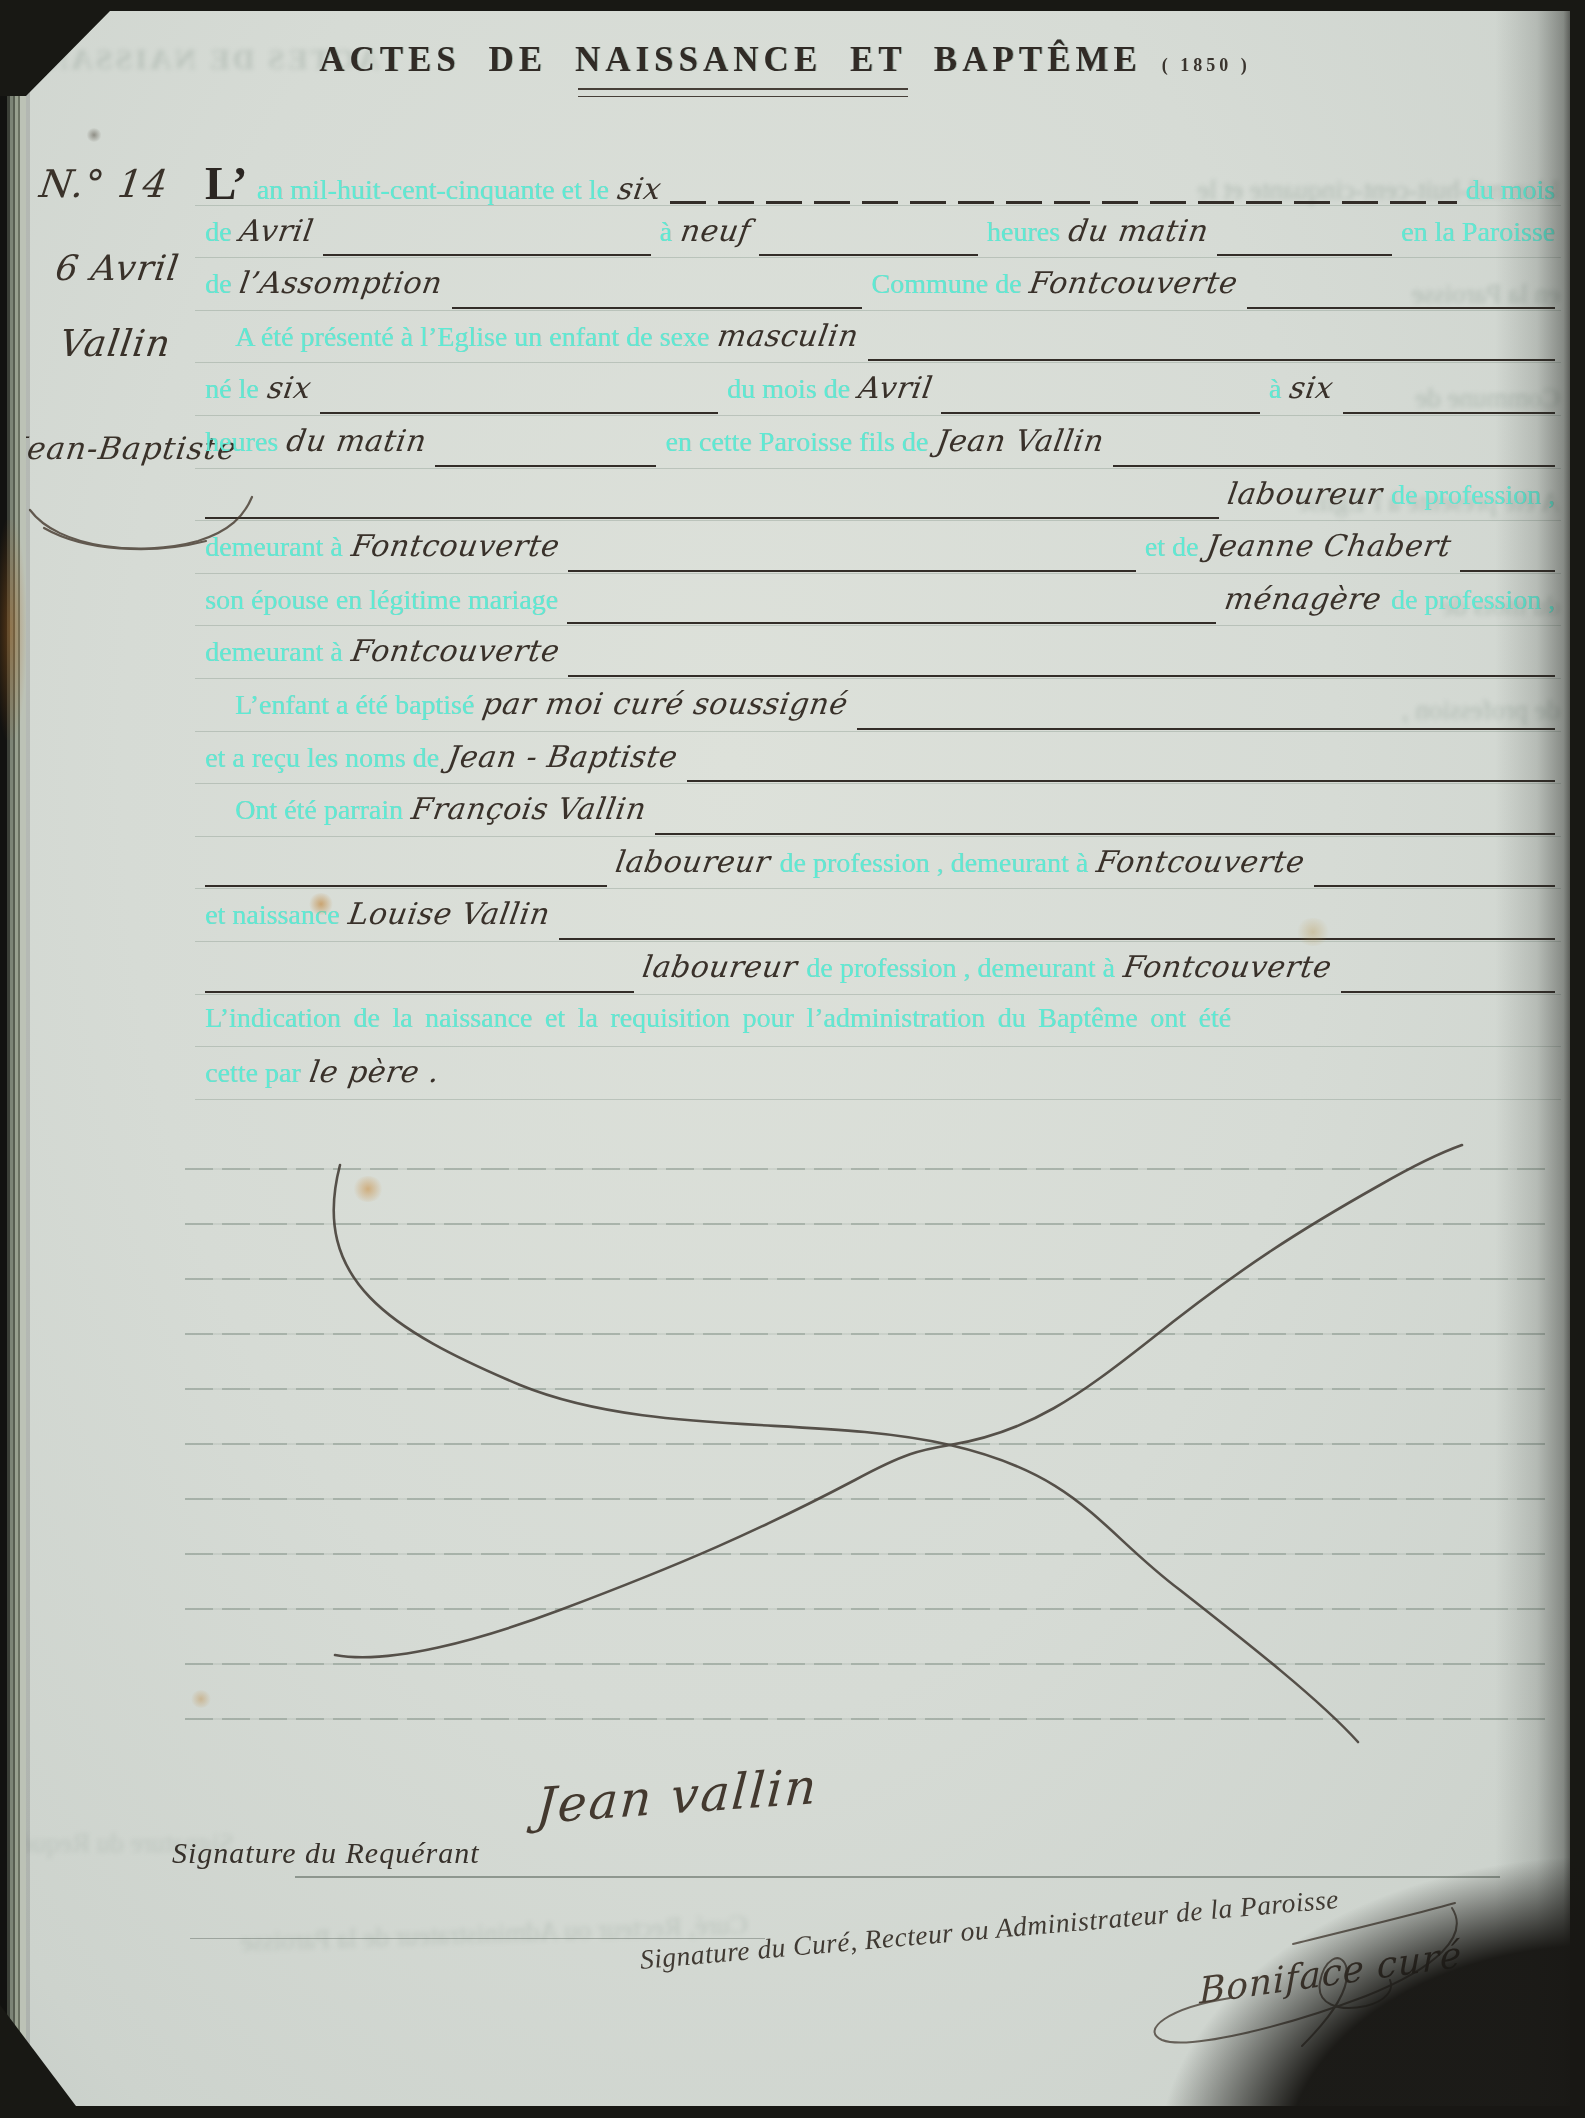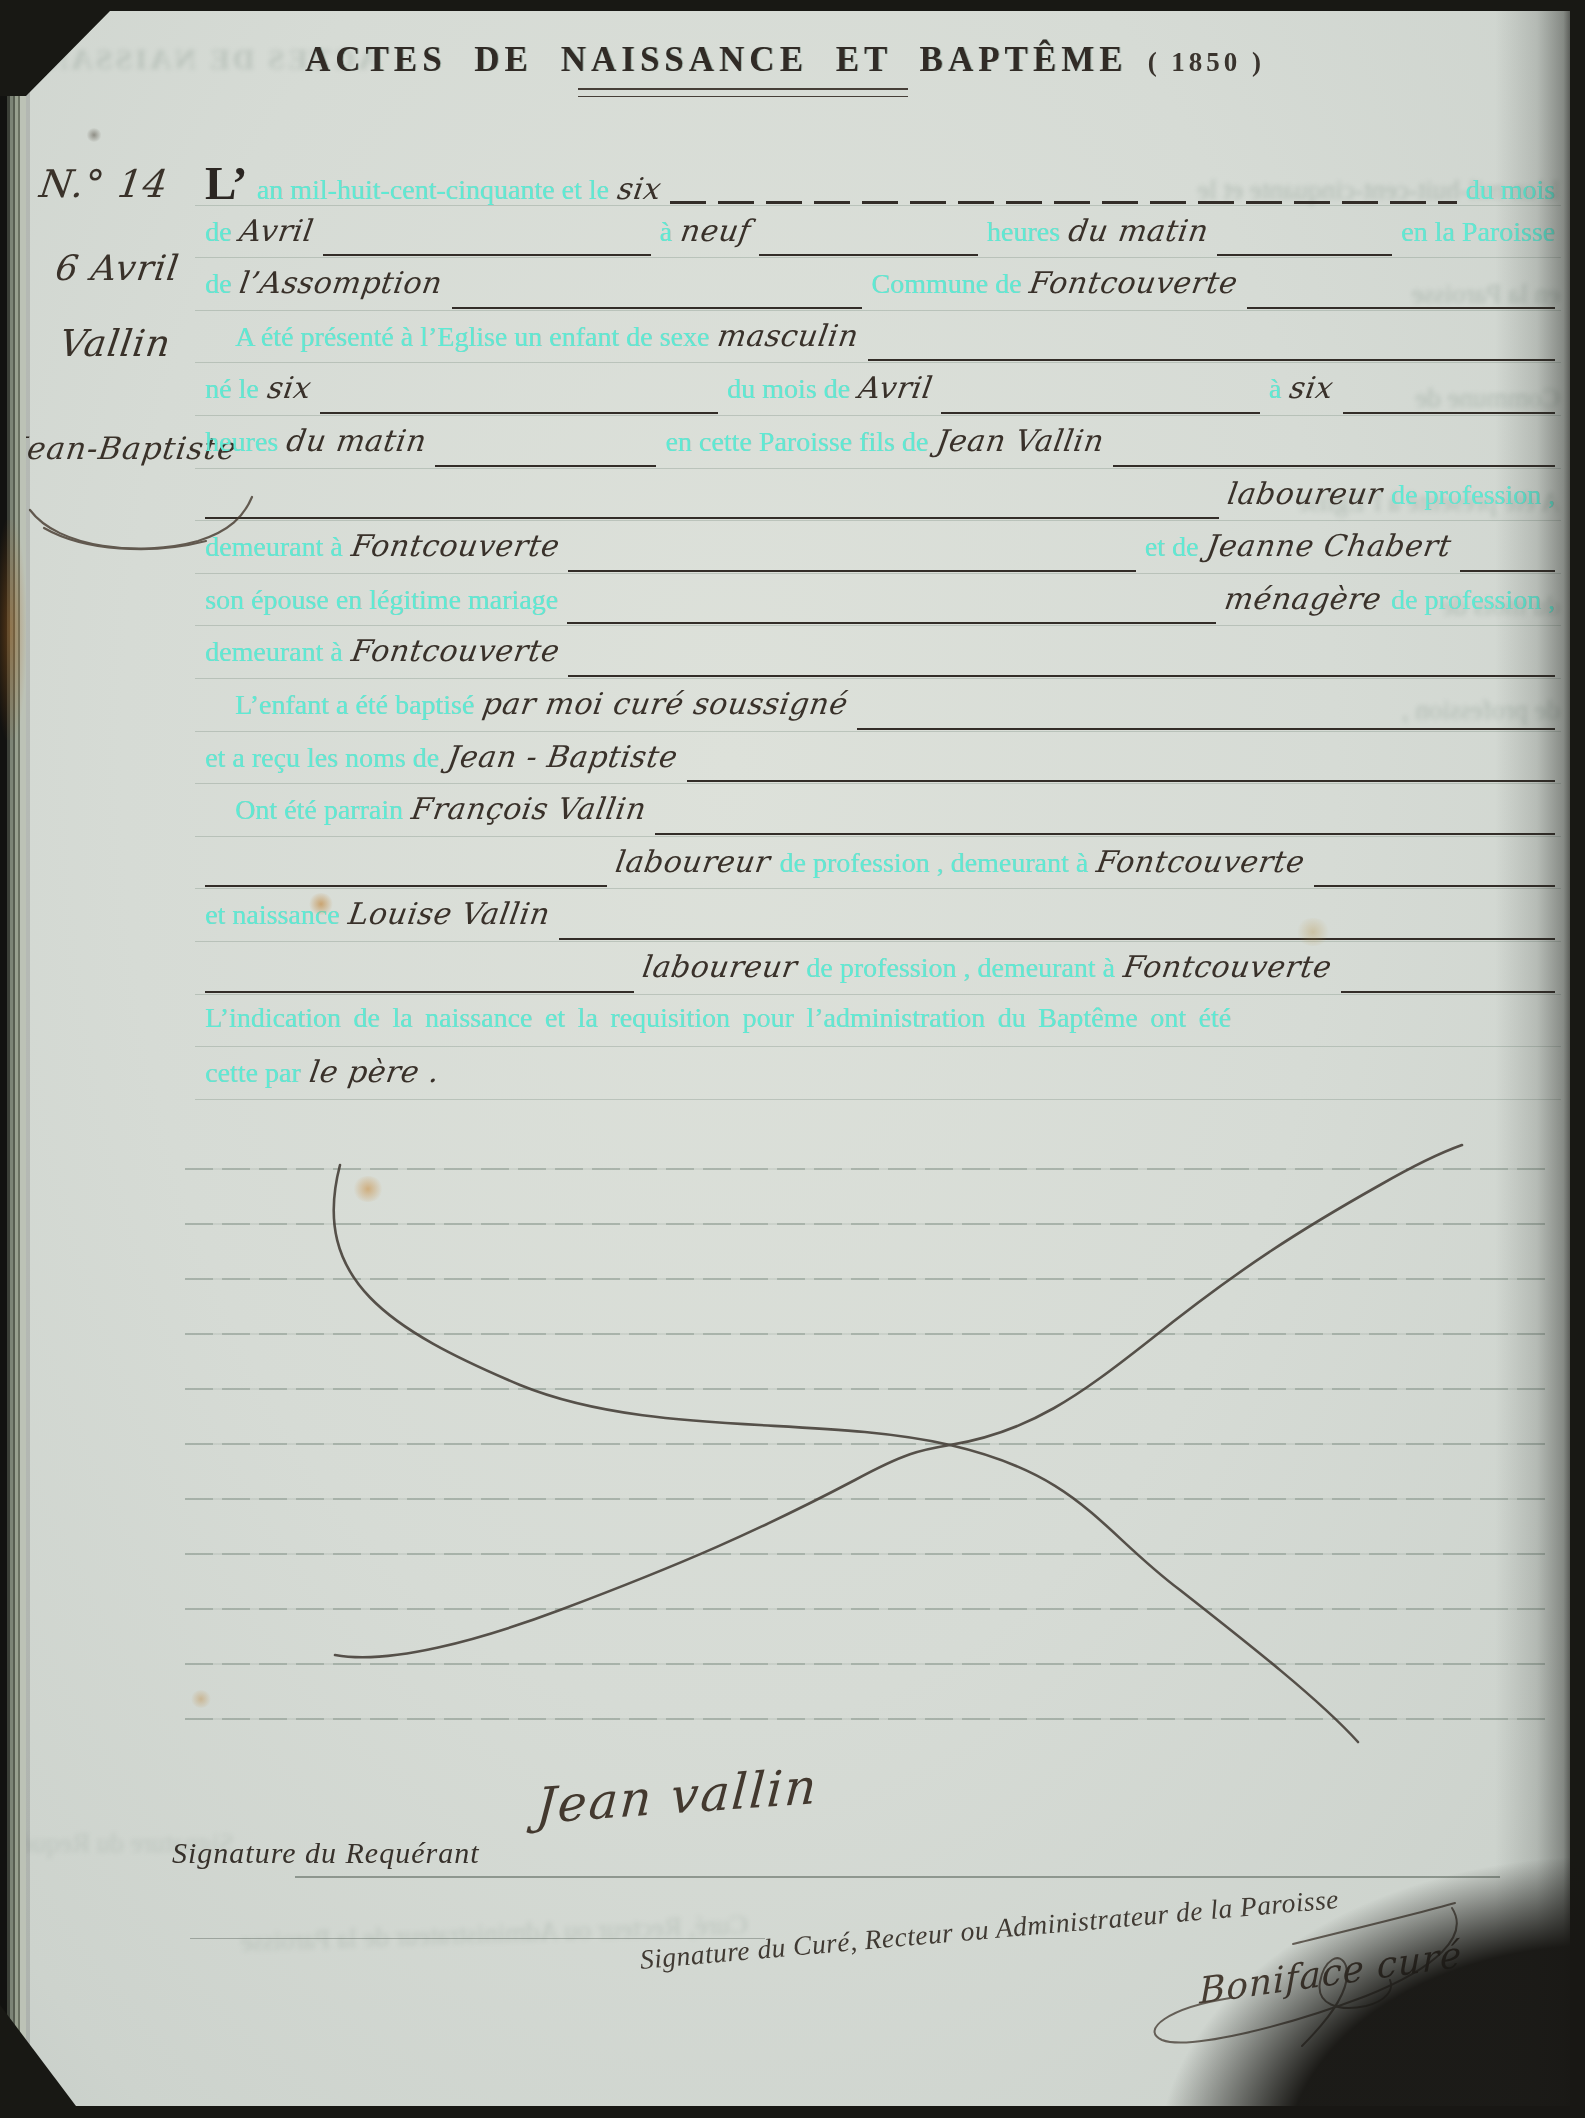--- a/index.html
+++ b/index.html
@@ -34,21 +34,21 @@
   .corner-bl{position:absolute;left:0;top:2005px;width:85px;height:113px;background:#181814;
     clip-path:polygon(0 0,85px 113px,0 113px);}
   .corner-br{position:absolute;left:1040px;top:1830px;width:545px;height:288px;
     background:radial-gradient(ellipse 585px 405px at 103% 116%, rgba(24,23,20,.98) 54%, rgba(24,23,20,0) 76%);}
   
   .title-row{position:absolute;left:200px;top:40px;width:1170px;text-align:center;white-space:nowrap;}
   .title{
     font-weight:700;font-size:35px;letter-spacing:5px;word-spacing:14px;color:#312b26;
     text-shadow:1px 0 0 rgba(60,110,100,.35);
   }
-  .year{font-weight:700;font-size:27px;letter-spacing:4px;color:#3a342e;margin-left:16px;}
+  .year{font-weight:700;font-size:18px;letter-spacing:4px;color:#3a342e;margin-left:16px;}
   .title-rule{position:absolute;left:578px;top:88px;width:330px;height:6px;
     border-top:2.5px solid #463f38;border-bottom:1.8px solid #463f38;}
   
   .m-entry{position:absolute;color:#3a322a;font-style:italic;font-family:"DejaVu Serif",serif;
     transform:skewX(-8deg);letter-spacing:1px;white-space:nowrap;}
   .m-num{left:40px;top:162px;font-size:38px;}
   .m-date{left:56px;top:248px;font-size:35px;}
   .m-surname{left:60px;top:322px;font-size:37px;}
   .m-given{left:14px;top:430px;font-size:31px;}
   

